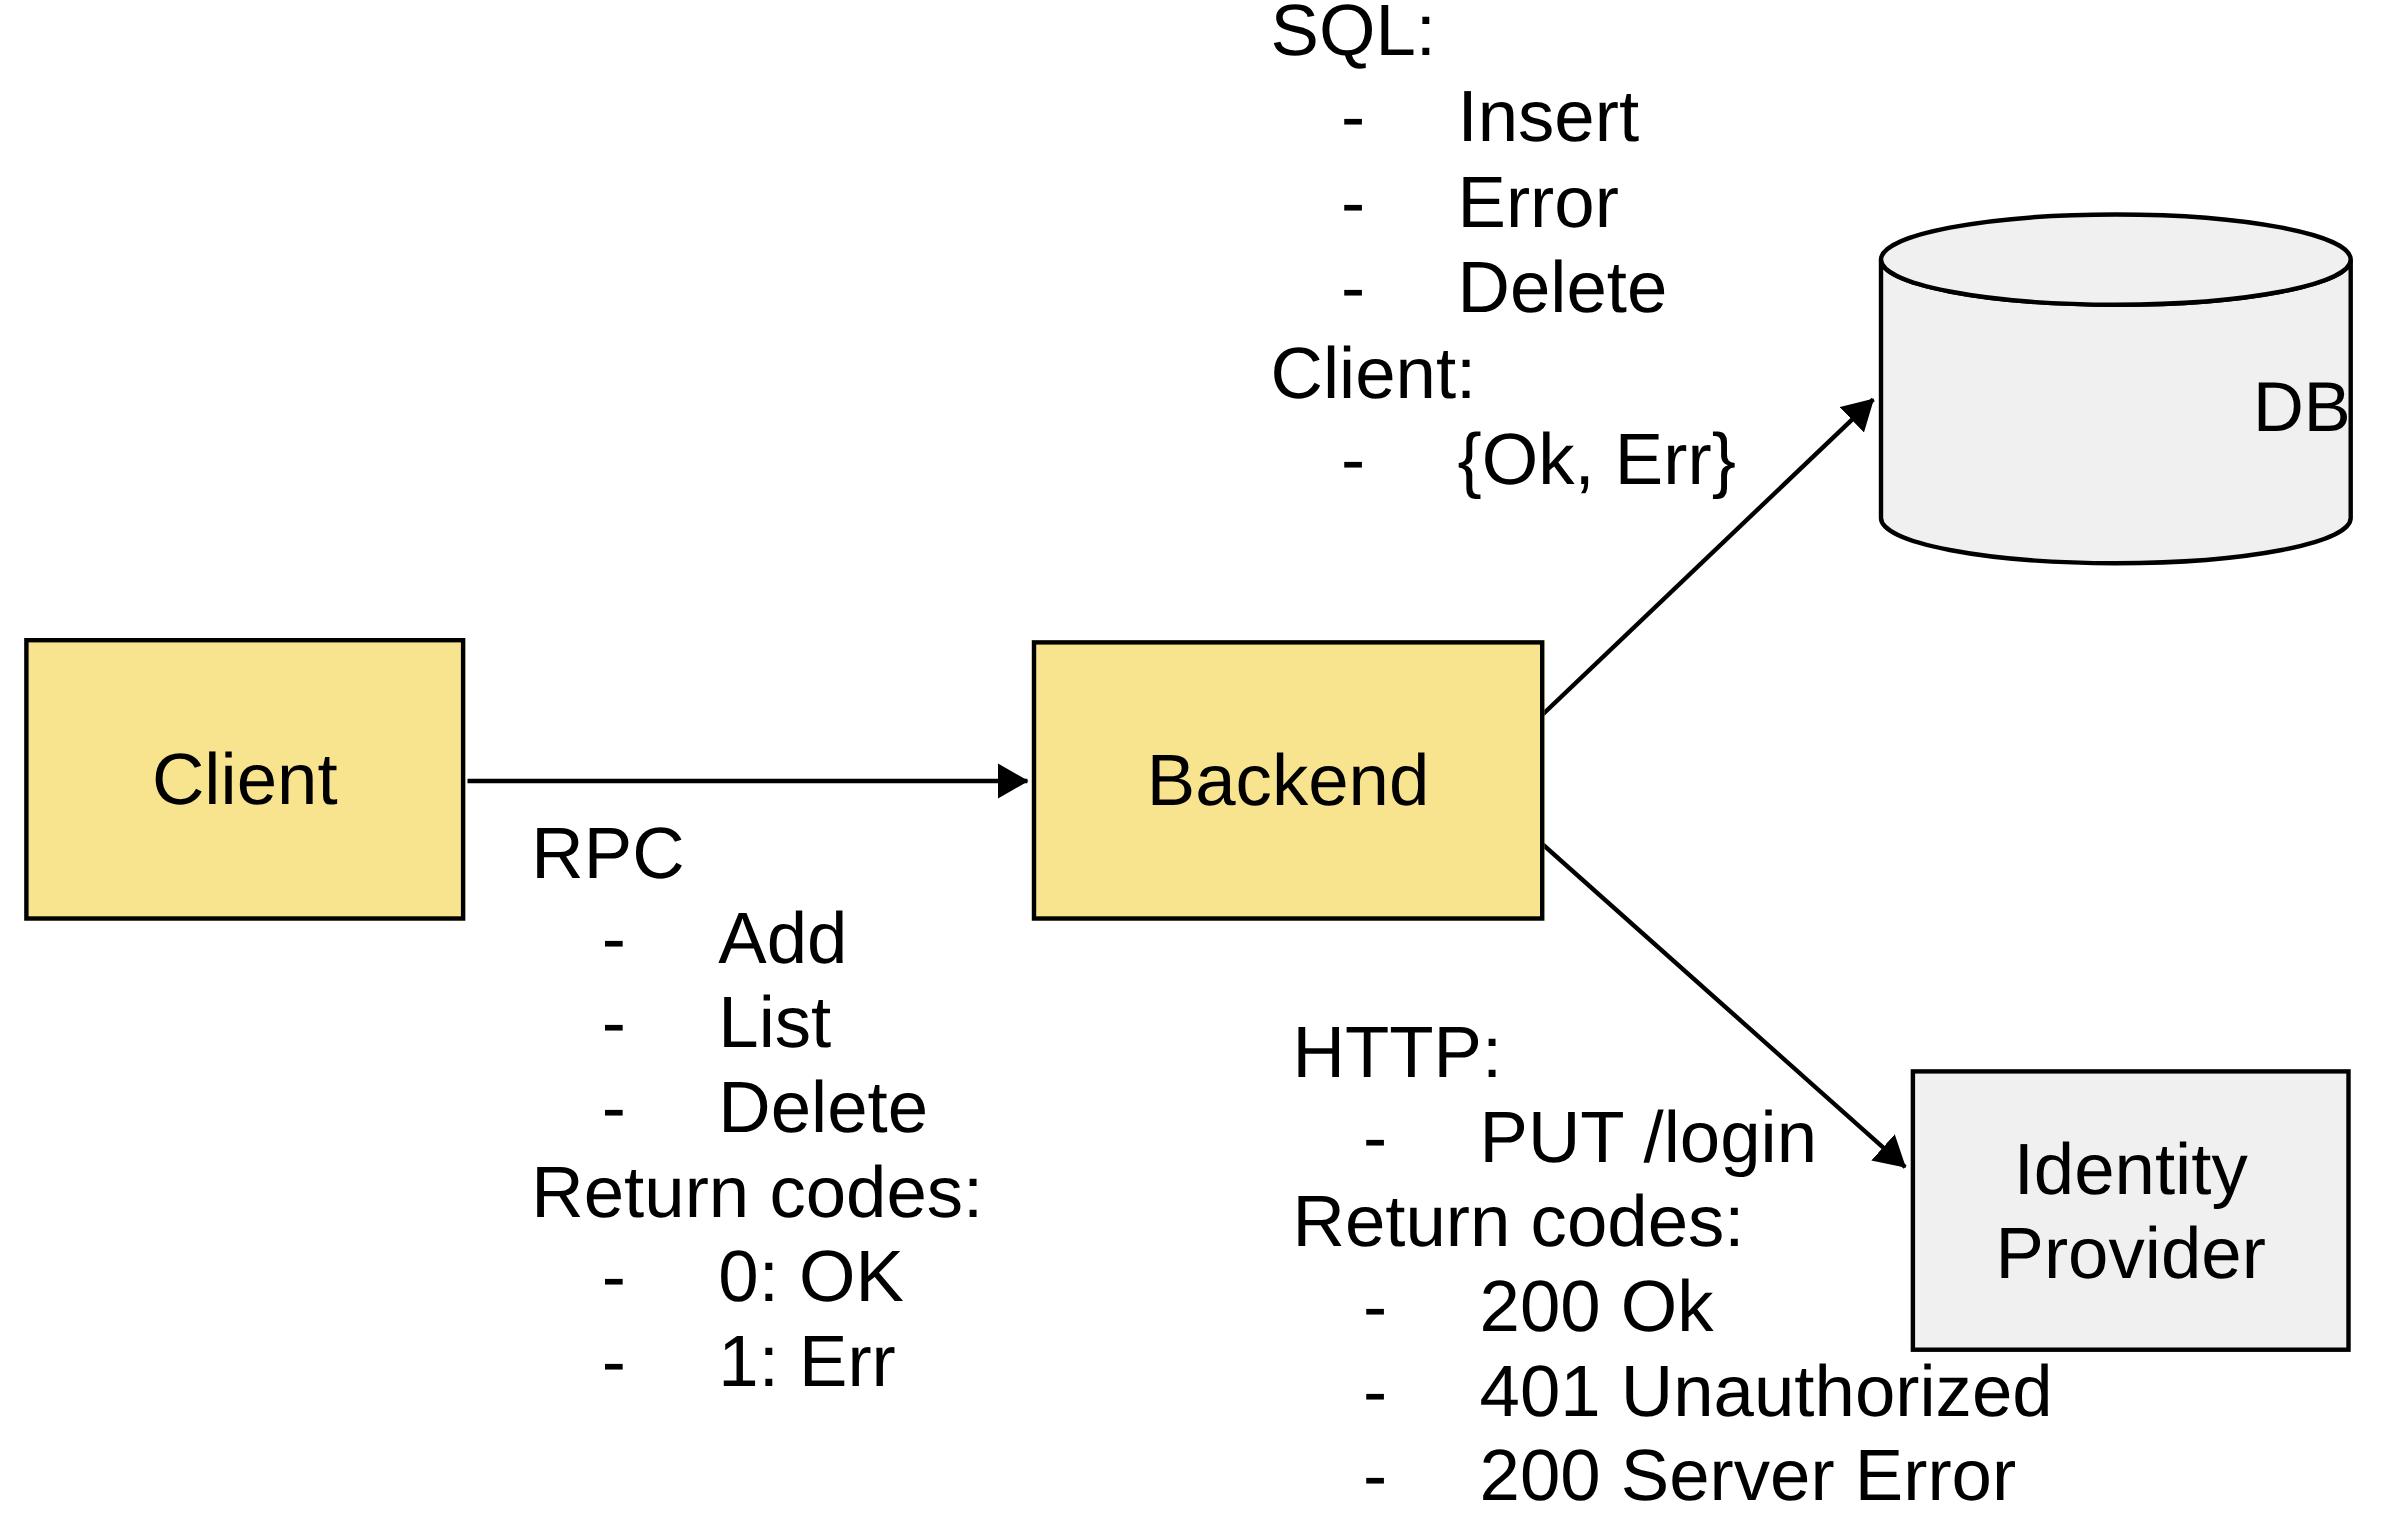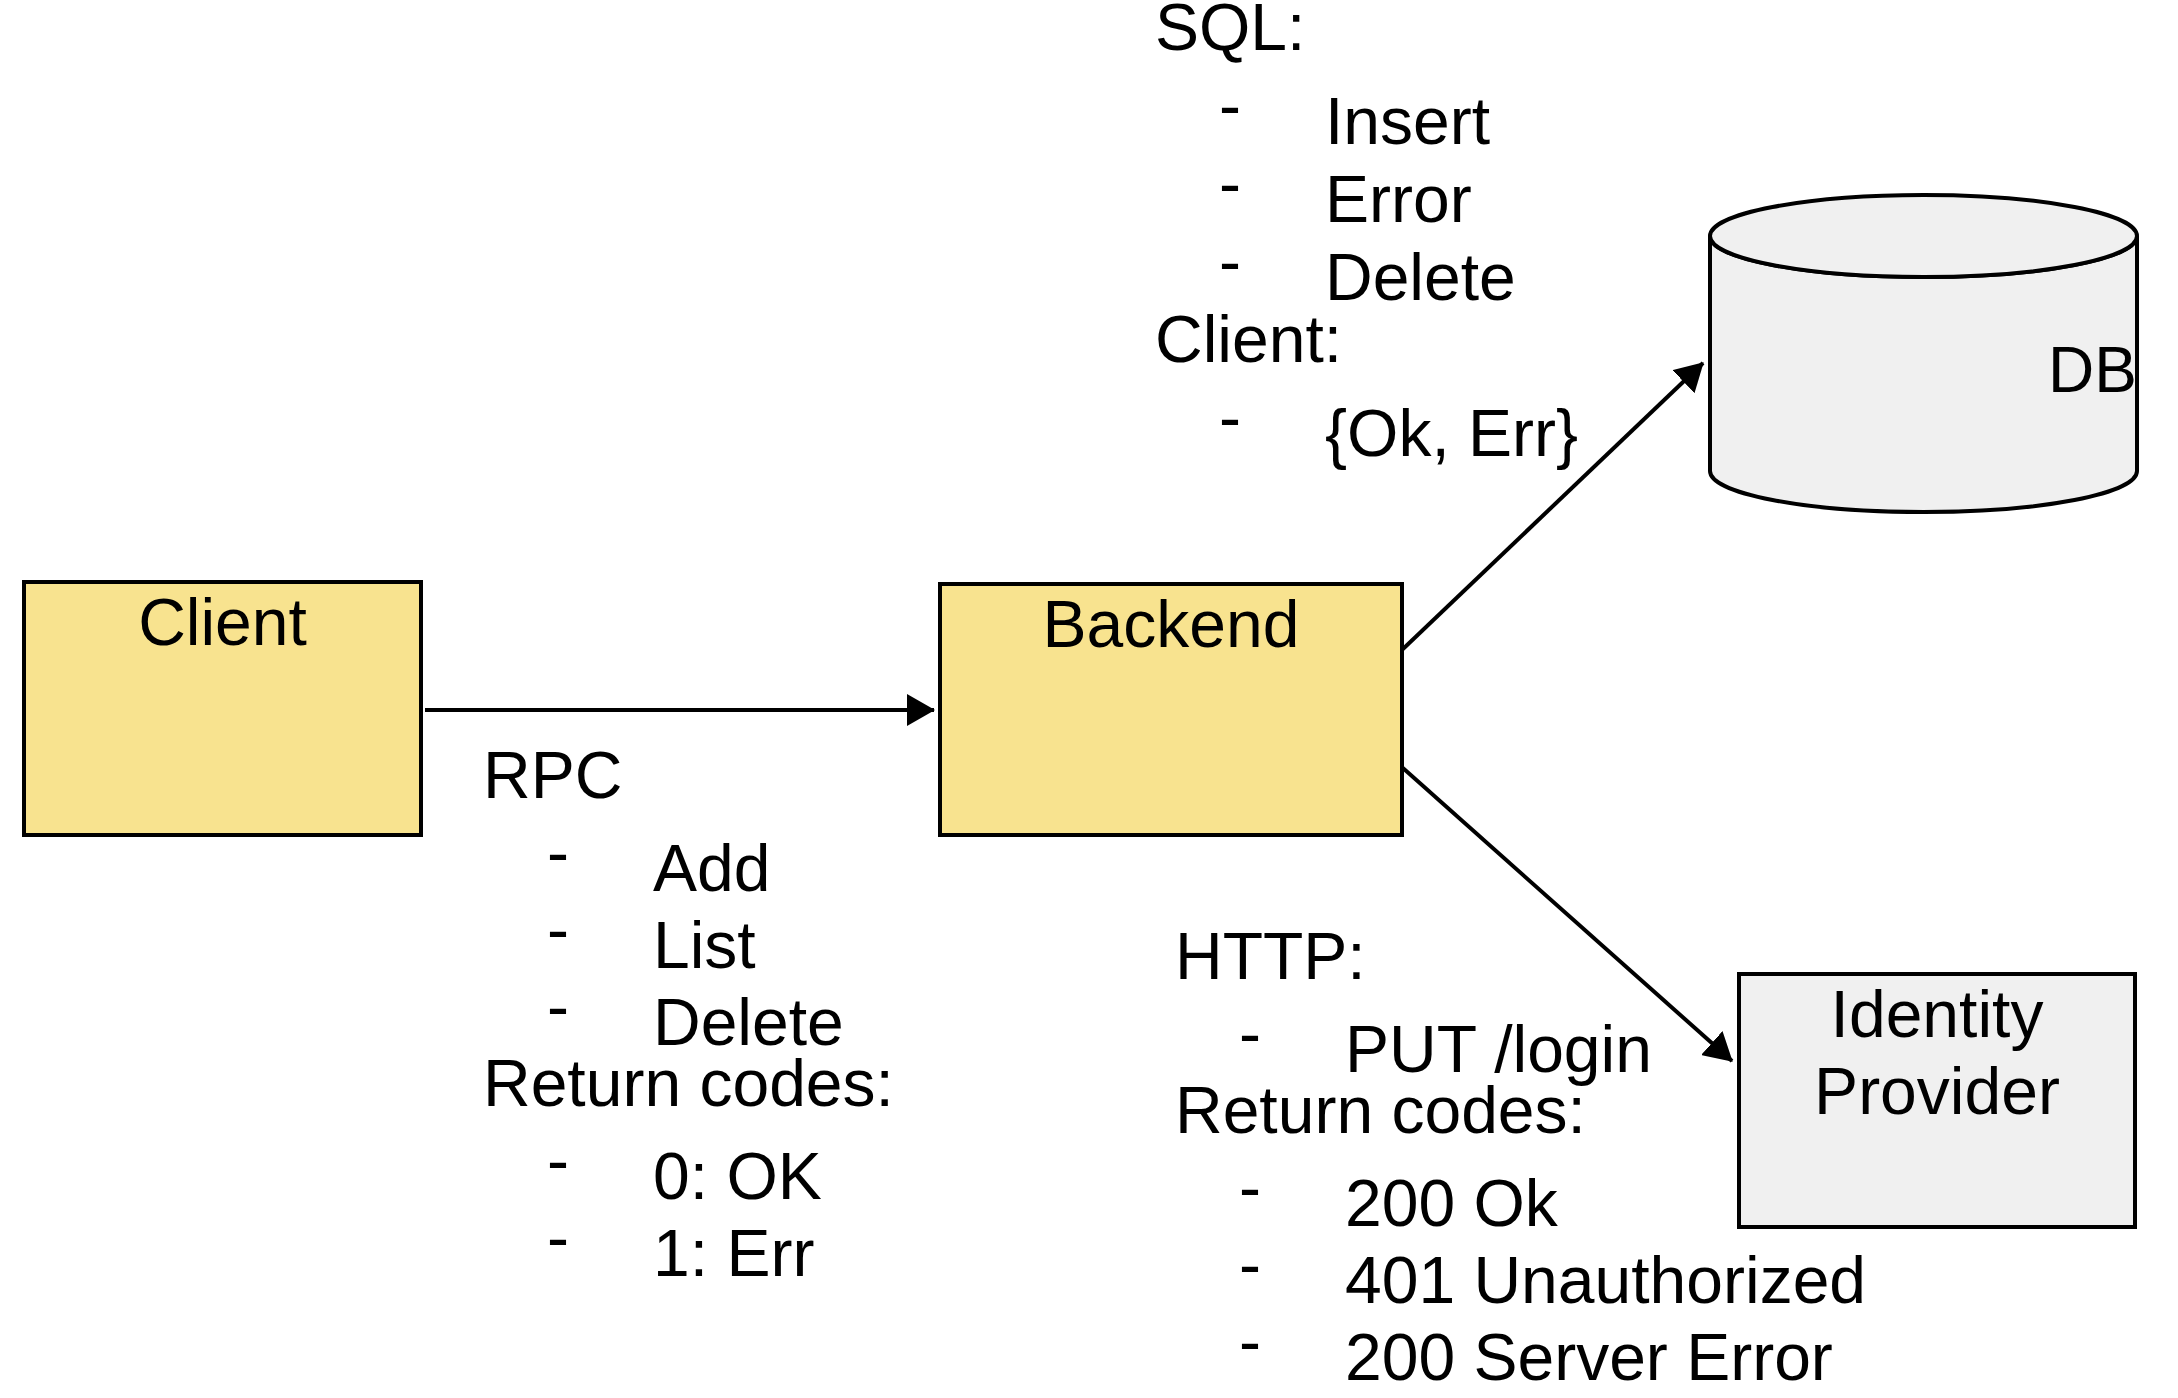--- a/index.html
+++ b/index.html
@@ -11,37 +11,37 @@
     color:#000;
     overflow:hidden;
   }
   .overlay{position:absolute;left:0;top:0;width:2178px;height:1398px;}
   .edge{stroke:var(--stroke,#000);stroke-width:4;fill:none;}
   .shape{fill:var(--node_fill_gray,#f0f0f0);stroke:var(--stroke,#000);stroke-width:4;}
 
   .node{
     position:absolute;box-sizing:border-box;
     border:4px solid var(--stroke,#000);
-    display:flex;align-items:flex-start;justify-content:center;
+    display:flex;align-items:center;justify-content:center;
     font-size:66px;line-height:77px;text-align:center;
   }
   #node-client{left:22px;top:580px;width:401px;height:257px;background:var(--node_fill_yellow,#f8e38f);}
   #node-backend{left:938px;top:582px;width:466px;height:255px;background:var(--node_fill_yellow,#f8e38f);}
   #node-idp{left:1737px;top:940px;width:400px;height:257px;background:var(--node_fill_gray,#f0f0f0);margin-top:32px;}
   .db-label{
     position:absolute;left:1710px;top:332px;width:427px;
     font-size:64px;line-height:77px;text-align:right;
   }
 
   .ann{position:absolute;font-size:66px;line-height:77px;}
   .ann .line{position:relative;height:77px;}
   .ann .line>span{position:absolute;top:0;white-space:nowrap;}
   .ann .hdr{left:0;}
   .ann .dash{left:64px;}
-  .ann .txt{left:170px;margin-top:16px;}
+  .ann .txt{left:170px;}
   #ann-sql{left:1155px;top:-12px;line-height:78px;}
   #ann-sql .line{height:78px;}
   #ann-rpc{left:483px;top:737px;}
   #ann-http{left:1175px;top:918px;}
 </style>
 </head>
 <body>
 
 <div class="canvas">
 

